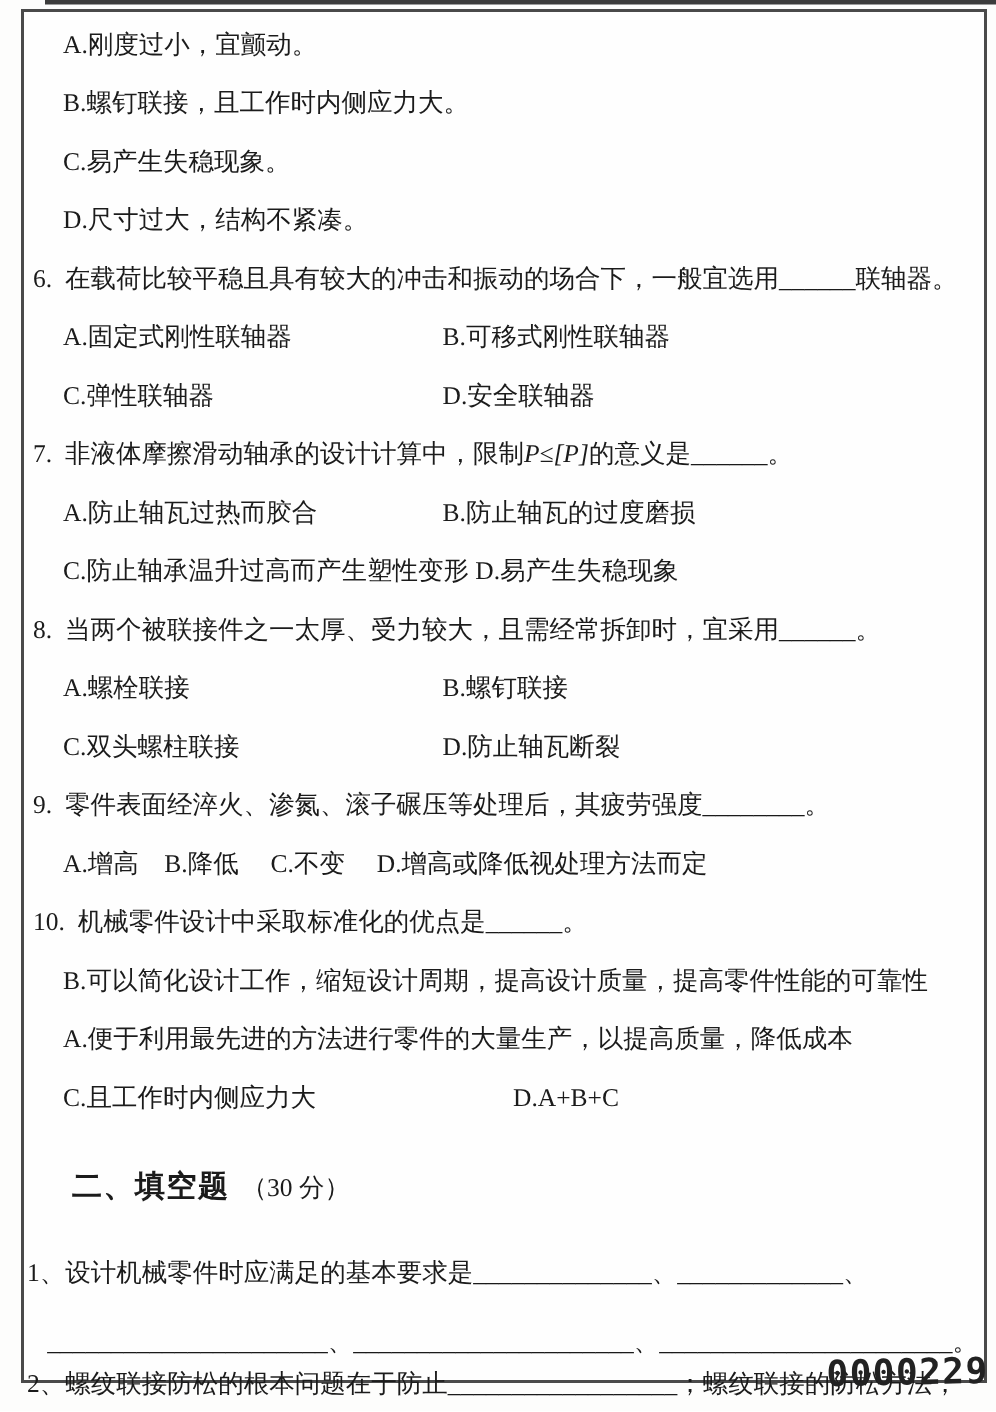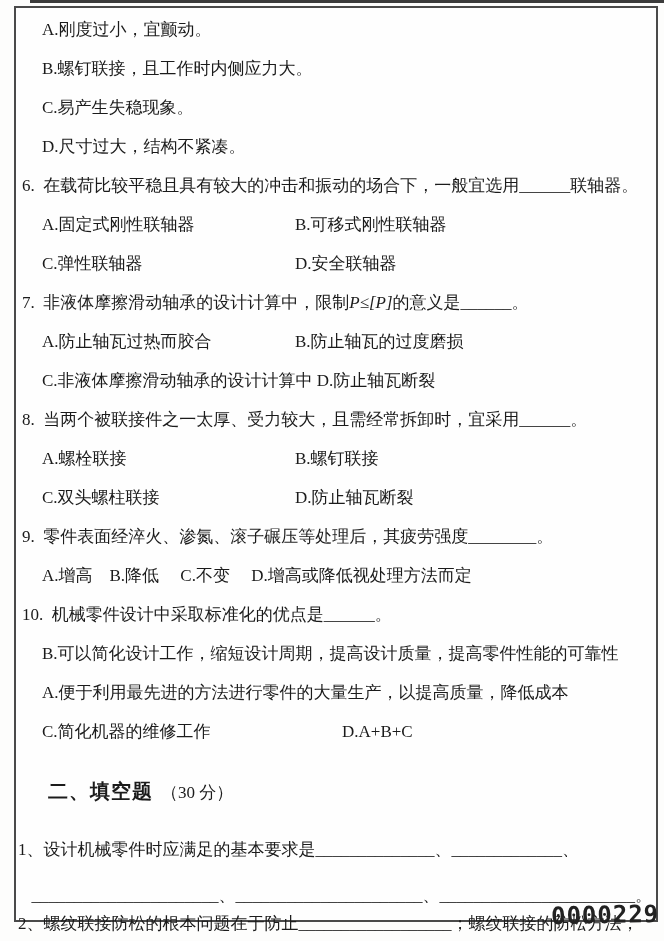--- a/index.html
+++ b/index.html
@@ -111,40 +111,40 @@
       <div class="line opt cols">
         <span class="colL">C.弹性联轴器</span>
         <span>D.安全联轴器</span>
       </div>
 
       <div class="line stem"><span>7.  非液体摩擦滑动轴承的设计计算中，限制</span><span class="formula">P≤[P]</span><span>的意义是______。</span></div>
       <div class="line opt cols">
         <span class="colL">A.防止轴瓦过热而胶合</span>
         <span>B.防止轴瓦的过度磨损</span>
       </div>
-      <div class="line opt">C.非液体摩擦滑动轴承的设计计算中 D.防止轴瓦断裂</div>
+      <div class="line opt">C.防止轴承温升过高而产生塑性变形 D.易产生失稳现象</div>
 
       <div class="line stem">8.  当两个被联接件之一太厚、受力较大，且需经常拆卸时，宜采用______。</div>
       <div class="line opt cols">
         <span class="colL">A.螺栓联接</span>
         <span>B.螺钉联接</span>
       </div>
       <div class="line opt cols">
         <span class="colL">C.双头螺柱联接</span>
         <span>D.防止轴瓦断裂</span>
       </div>
 
       <div class="line stem">9.  零件表面经淬火、渗氮、滚子碾压等处理后，其疲劳强度________。</div>
       <div class="line opt">A.增高    B.降低     C.不变     D.增高或降低视处理方法而定</div>
 
       <div class="line stem">10.  机械零件设计中采取标准化的优点是______。</div>
       <div class="line opt">B.可以简化设计工作，缩短设计周期，提高设计质量，提高零件性能的可靠性</div>
       <div class="line opt">A.便于利用最先进的方法进行零件的大量生产，以提高质量，降低成本</div>
       <div class="line opt cols wide pre-heading">
-        <span class="colL">C.简化机器的维修工作</span>
+        <span class="colL">C.且工作时内侧应力大</span>
         <span>D.A+B+C</span>
       </div>
 
       <div class="line heading">
         <span class="h-title">二、填空题</span><span class="h-score">（30 分）</span>
       </div>
 
       <div class="line fill mb-lg">1、设计机械零件时应满足的基本要求是______________、_____________、</div>
       <div class="line fill-cont mb-sm">______________________、______________________、_______________________。</div>
 

